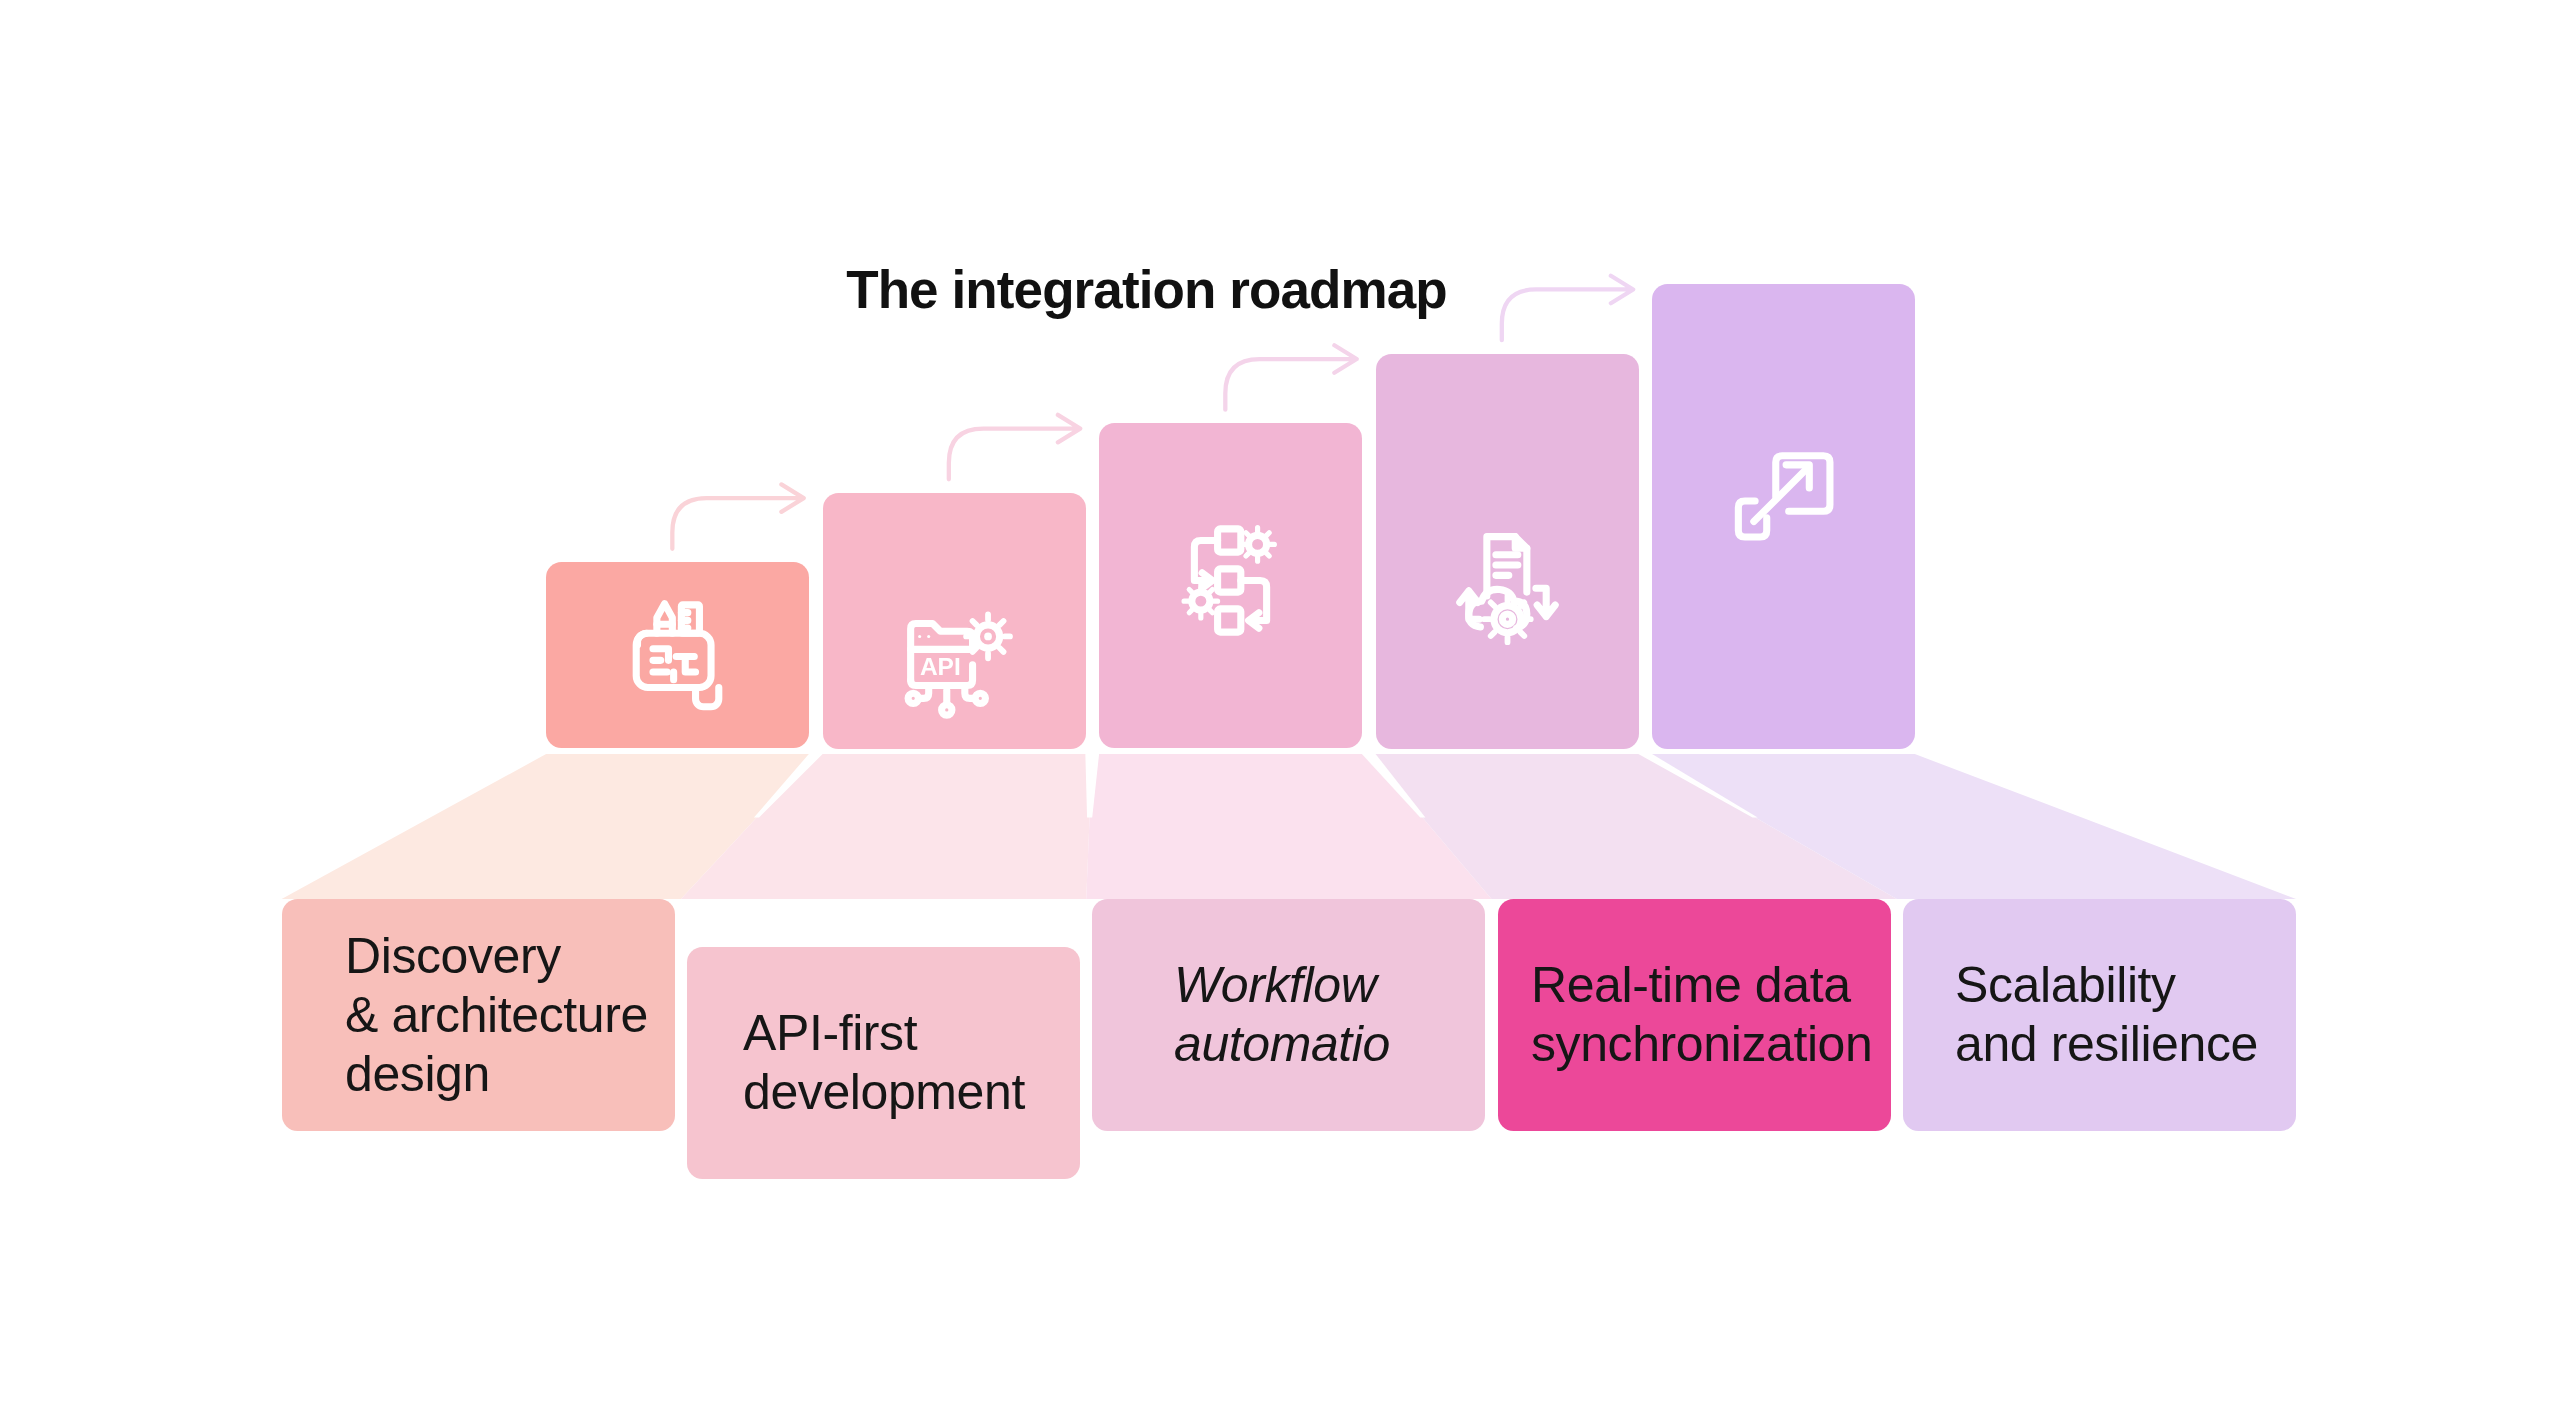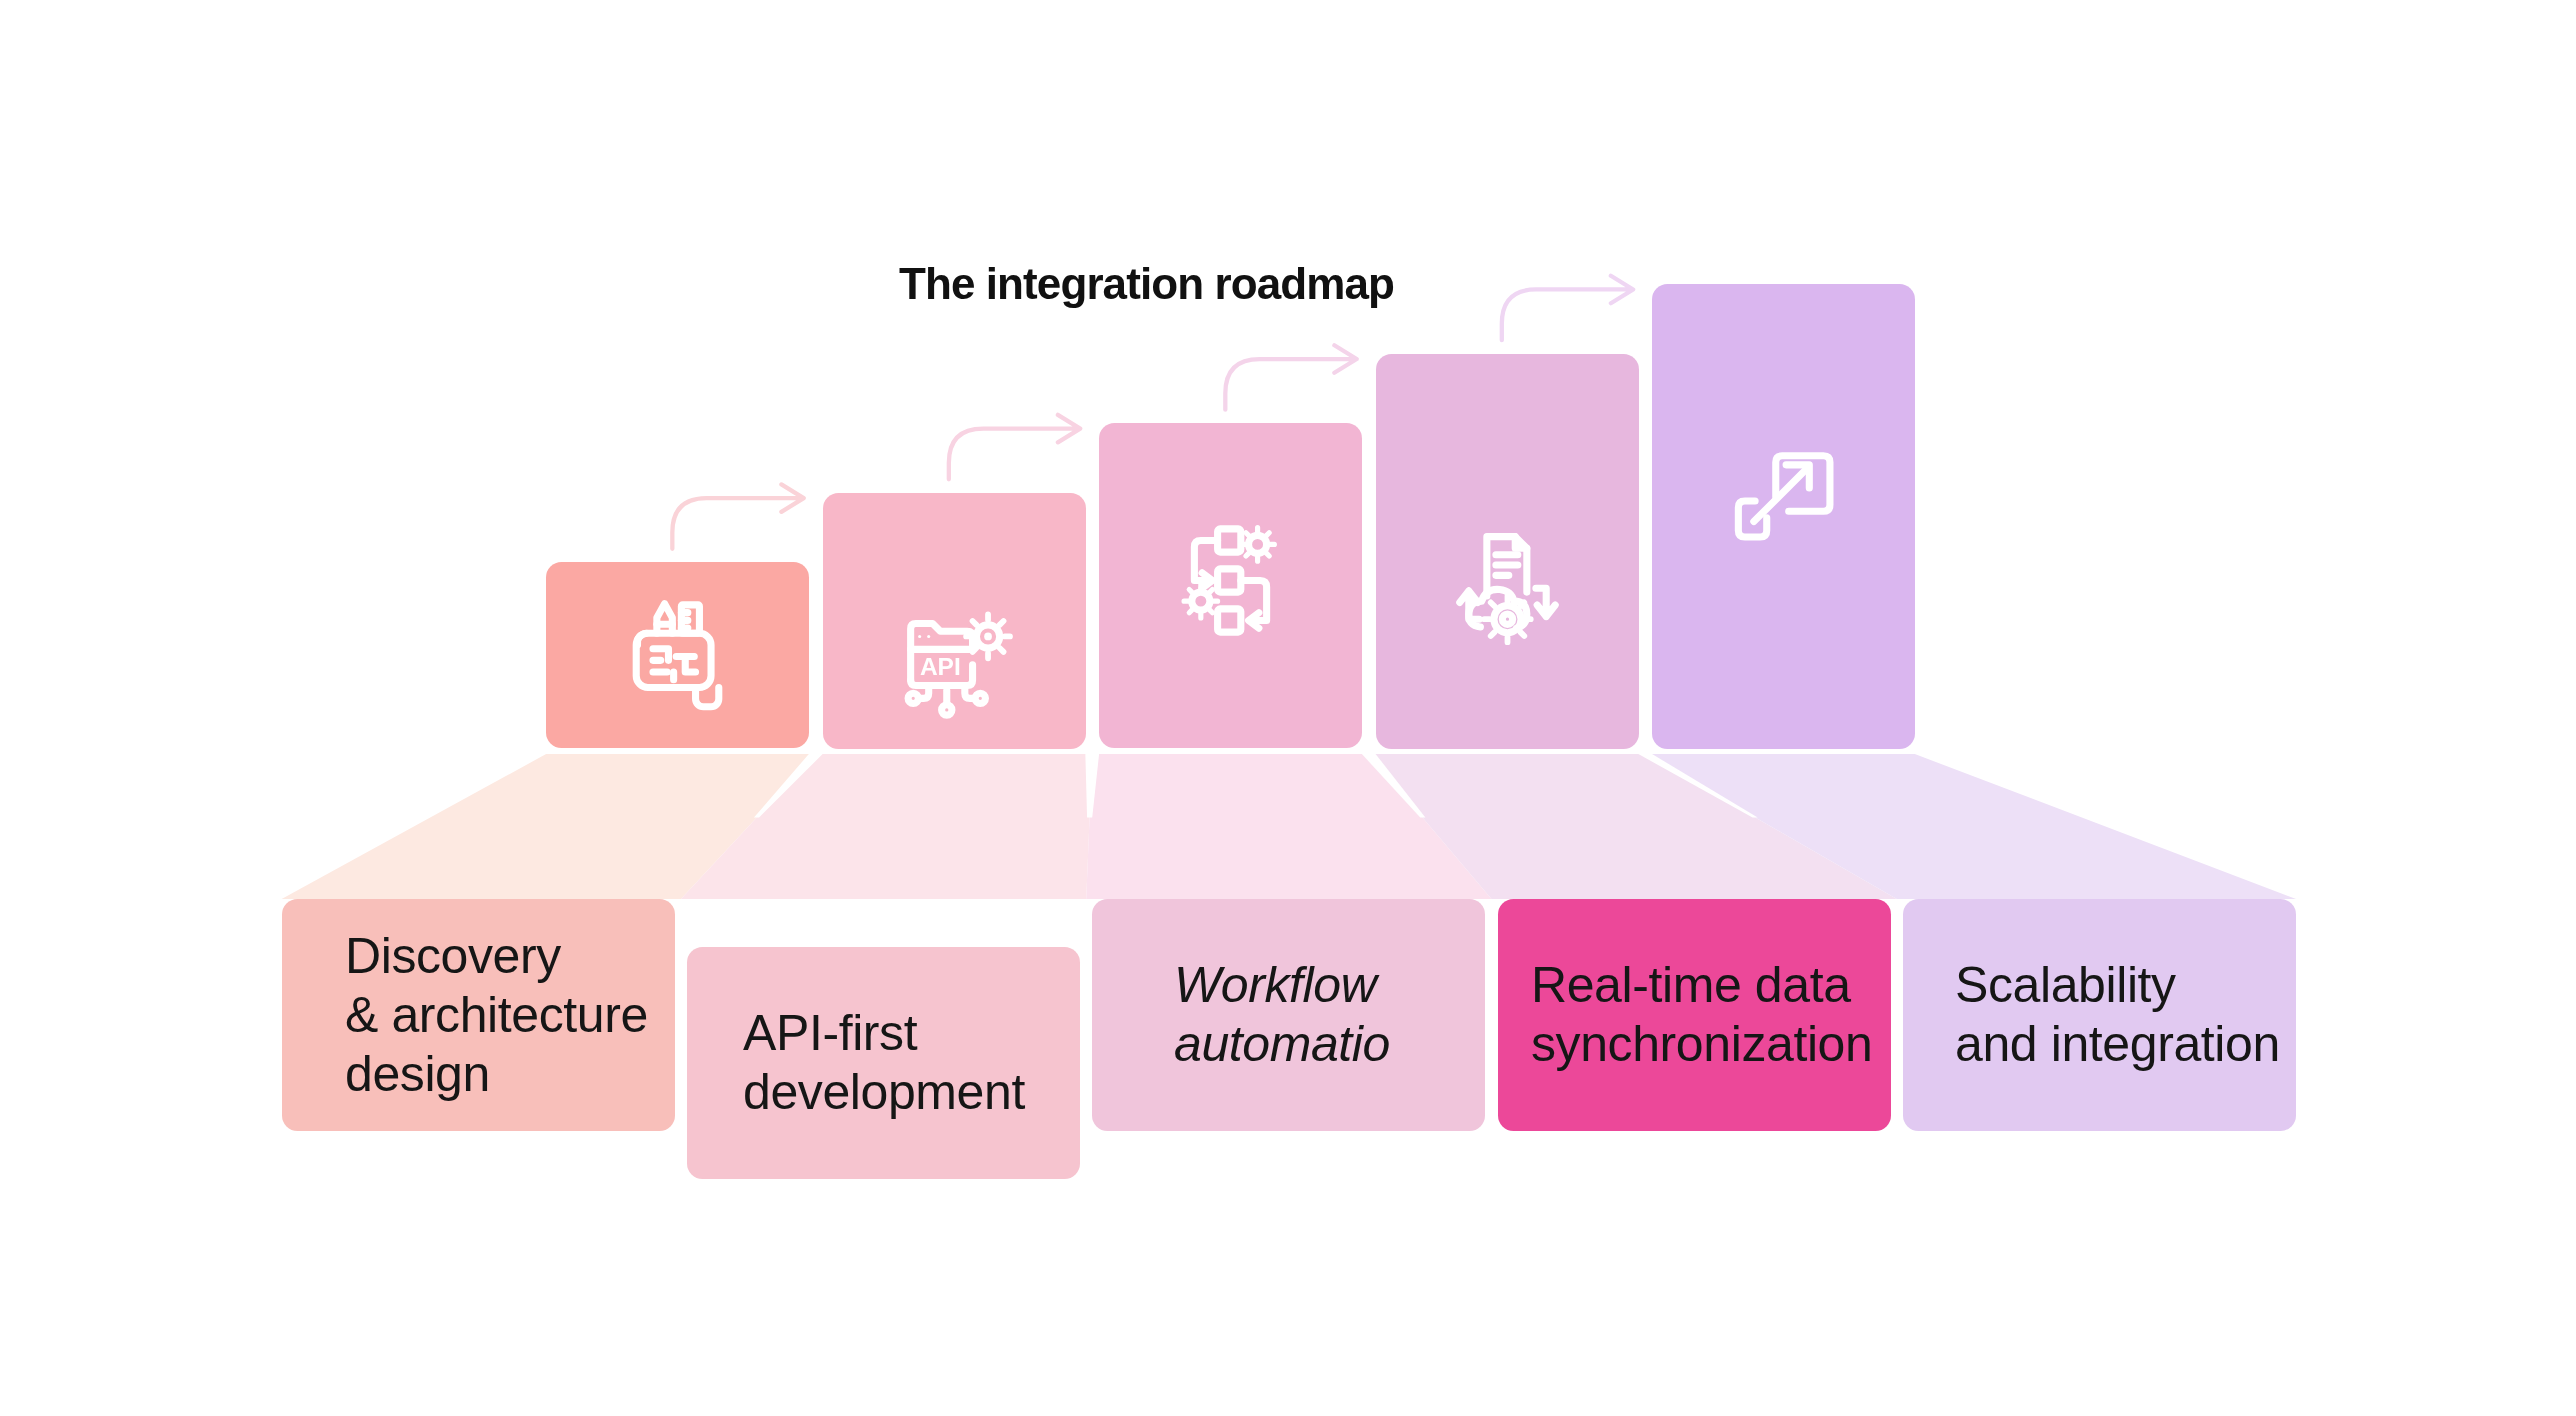--- a/index.html
+++ b/index.html
@@ -7,21 +7,21 @@
     position:relative;
     width:2576px;height:1417px;
     background:#ffffff;
     overflow:hidden;
     font-family:"Liberation Sans", sans-serif;
   }
   .title{
     position:absolute;
     left:846px;top:259px;width:601px;
     text-align:center;
-    font-size:44px;font-weight:700;letter-spacing:-0.9px;
+    font-size:53px;font-weight:700;letter-spacing:-0.9px;
     color:#111111;
     white-space:nowrap;
   }
   .stair{
     position:absolute;
     width:263px;
     border-radius:15.5px;
   }
   .stair-1{left:546px;top:562px;height:186px;}
   .stair-2{left:823px;top:493px;height:256px;}
@@ -164,17 +164,17 @@
   <div class="card card-3" style="background-color: rgb(240, 197, 219); font-style: italic;">
     <div class="card-label">Workflow
 automatio</div>
   </div>
   <div class="card card-4" style="background-color: #ec4899;">
     <div class="card-label">Real-time data
 synchronization</div>
   </div>
   <div class="card card-5" style="background-color: rgb(225, 201, 241);">
     <div class="card-label">Scalability
-and integration</div>
+and resilience</div>
   </div>
 
 </div>
 
 
 </body></html>

